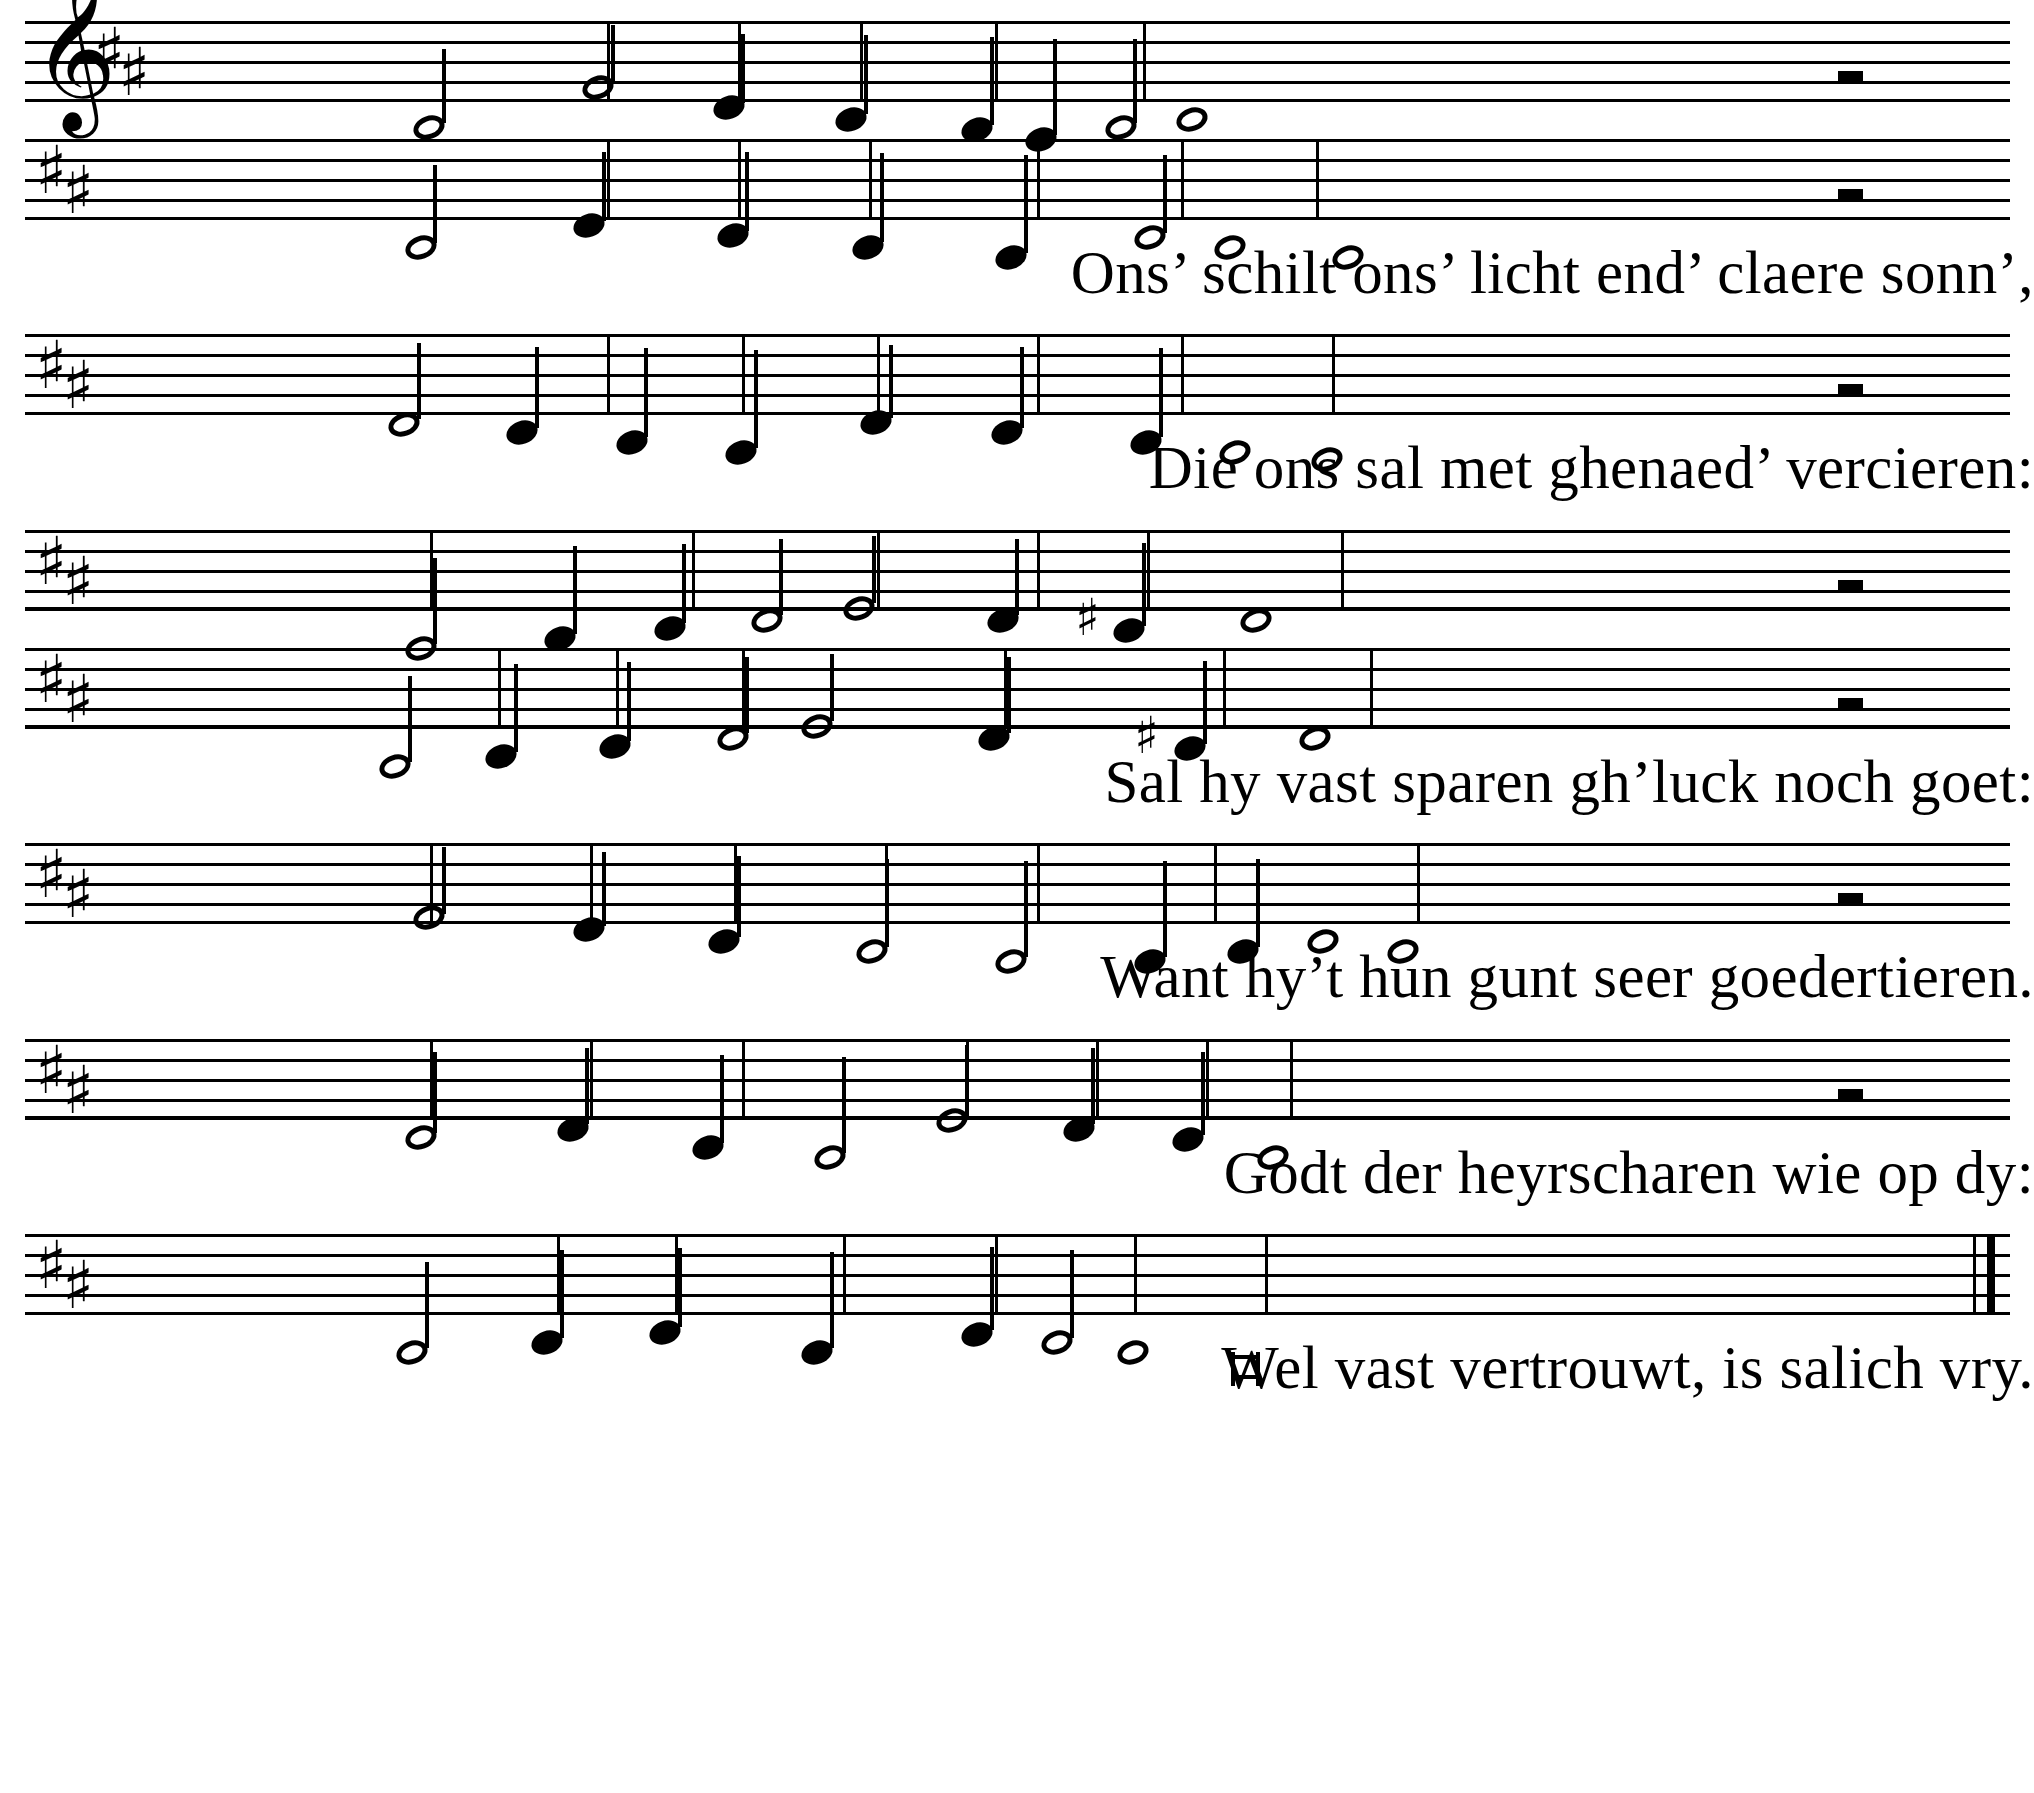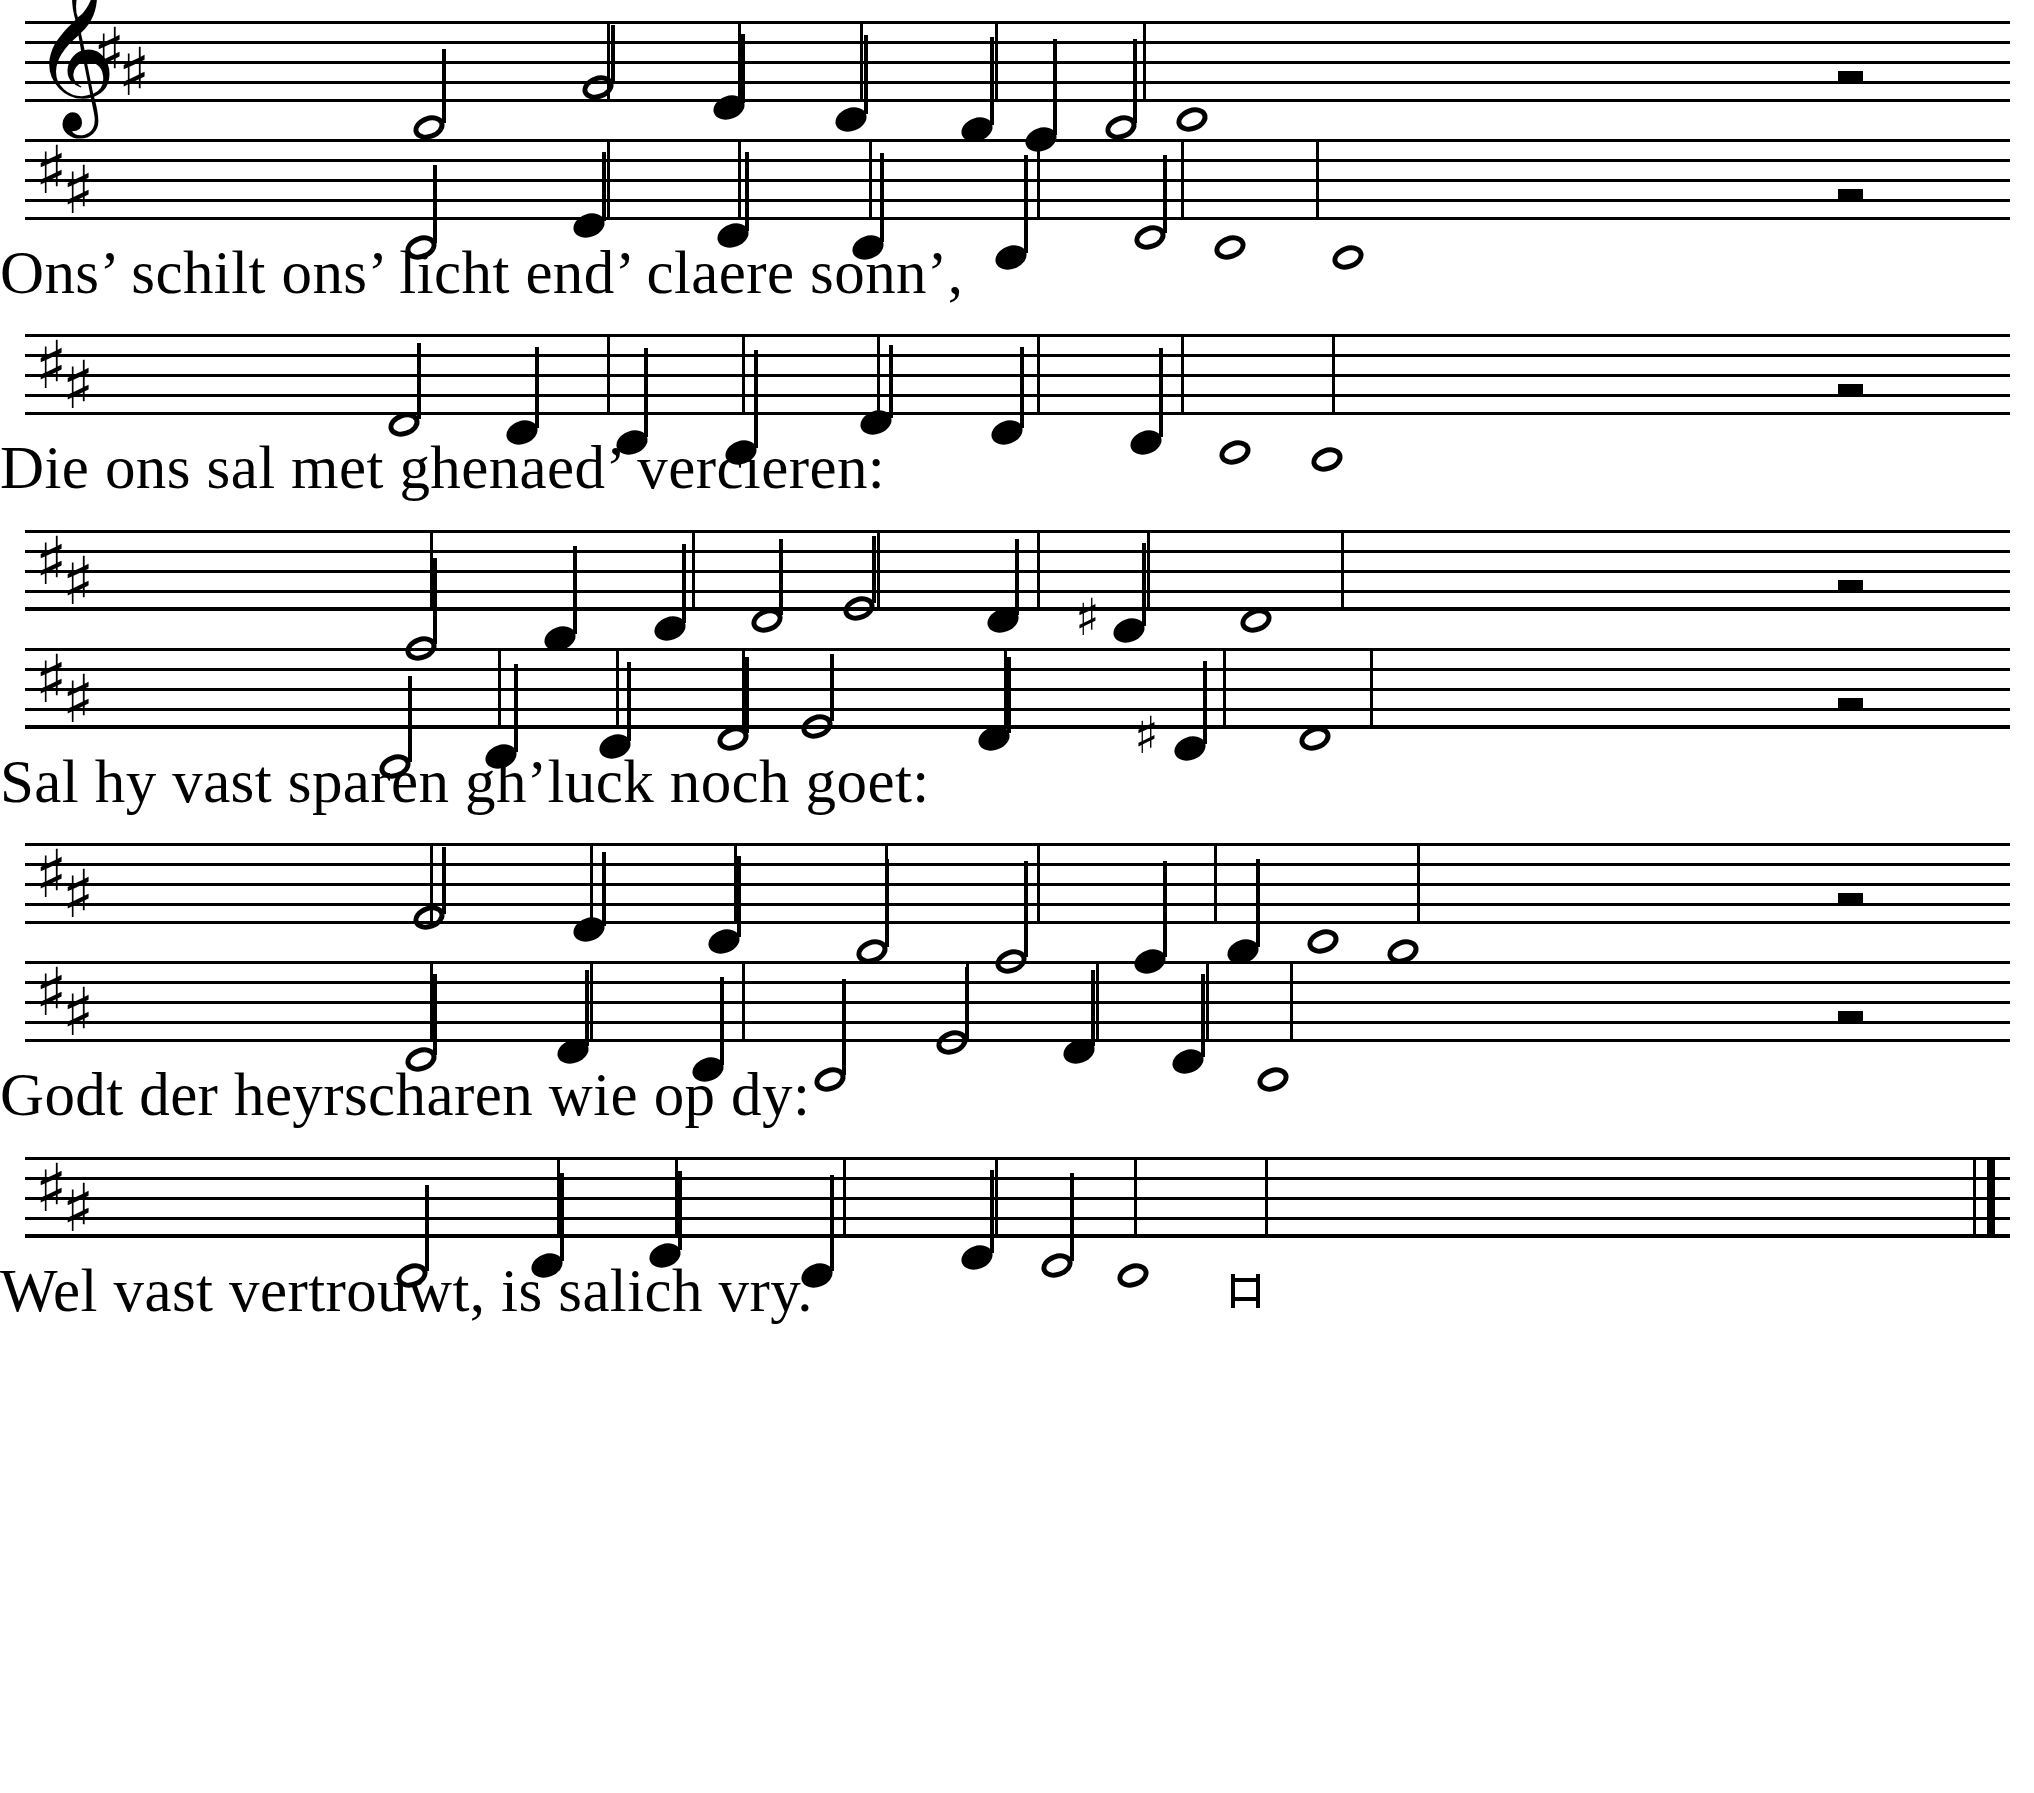--- a/index.html
+++ b/index.html
@@ -135,21 +135,21 @@
     content: "";
     position: absolute;
     top: -7.6px;
     width: 4.2px;
     height: 34px;
     background: #000;
   }
   .brevis::before { left: -4.2px; }
   .brevis::after { right: -4.2px; }
   .lyric {
-    text-align: left;
+    text-align: right;
     font-size: 61px;
     line-height: 1.05;
     letter-spacing: 0.4px;
     padding: 5px 0 8.4px 0;
     font-family: "Liberation Serif", serif;
   }
   .lyric.first {
     text-align: left;
     padding-left: 270px;
   }
@@ -399,20 +399,21 @@
 
       <div class="note filled" style="left:1227px;top:118px;"></div>
       <div class="stem" style="left:1256px;top:37px;height:88px;"></div>
 
       <div class="note open" style="left:1307px;top:108px;"></div>
 
       <div class="note open" style="left:1387px;top:118px;"></div>
 
       <div class="rest" style="left:1838px;top:71px;"></div>
     </div>
+    <div class="lyric">Want hy’t hun gunt seer goedertieren.</div>
   </div>
 
   <div class="system">
     <div class="staff">
       <div class="staff-lines"></div>
       <span class="sharp" style="left:35px;top:20px;">♯</span>
       <span class="sharp" style="left:62px;top:40px;">♯</span>
 
       <div class="barline" style="left:430px;"></div>
       <div class="barline" style="left:590px;"></div>

